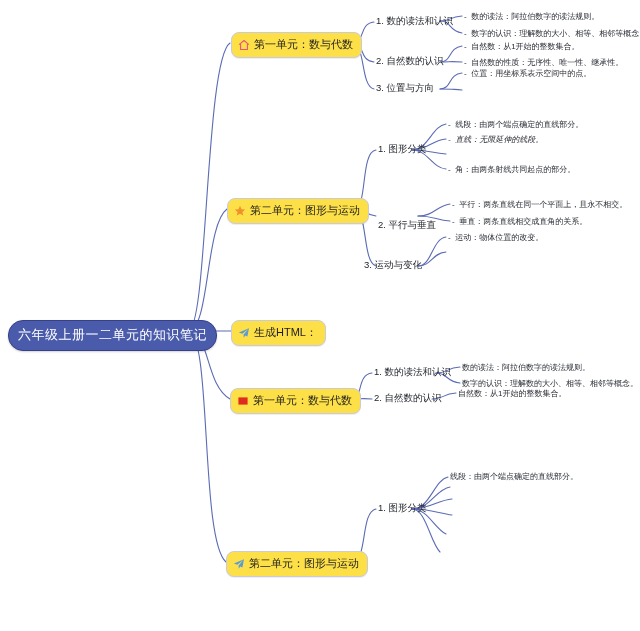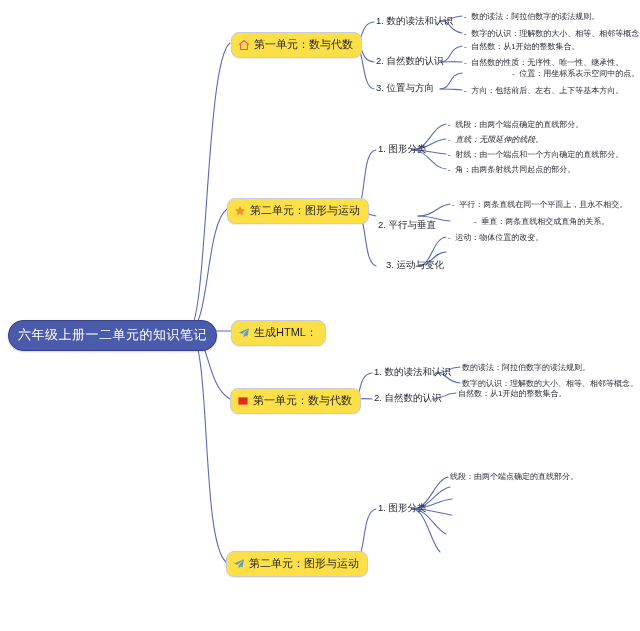--- a/index.html
+++ b/index.html
@@ -144,63 +144,57 @@
   <div class="node leaf dash" style="left:464px;top:41px;">
     <span>自然数：从1开始的整数集合。</span>
   </div>
   <div class="node leaf dash" style="left:464px;top:57px;">
     <span>自然数的性质：无序性、唯一性、继承性。</span>
   </div>
 
   <div class="node sub" style="left:374px;top:81px;">
     <span>3. 位置与方向</span>
   </div>
-  <div class="node leaf dash" style="left:464px;top:68px;margin-left:48px;">
+  <div class="node leaf dash" style="left:464px;top:68px;">
     <span>位置：用坐标系表示空间中的点。</span>
-  </div>
-  <div class="node leaf dash" style="left:464px;top:85px;">
-    <span>方向：包括前后、左右、上下等基本方向。</span>
   </div>
 
   <div class="node topic" style="left:227px;top:198px;">
     <span class="ic">
       <svg width="12" height="12" viewBox="0 0 12 12">
           <path d="M6 0.8 7.5 4.3l3.7.3-2.8 2.4.9 3.6L6 8.7 2.7 10.6l.9-3.6L0.8 4.6l3.7-.3z" fill="#f0922b"></path>
         </svg>
     </span>
     <span>第二单元：图形与运动</span>
   </div>
 
   <div class="node sub" style="left:376px;top:142px;">
     <span>1. 图形分类</span>
   </div>
   <div class="node leaf dash" style="left:448px;top:119px;">
     <span>线段：由两个端点确定的直线部分。</span>
   </div>
   <div class="node leaf dash" style="left:448px;top:134px;font-style:italic;">
     <span>直线：无限延伸的线段。</span>
   </div>
-  <div class="node leaf dash" style="left:448px;top:149px;">
-    <span>射线：由一个端点和一个方向确定的直线部分。</span>
-  </div>
   <div class="node leaf dash" style="left:448px;top:164px;">
     <span>角：由两条射线共同起点的部分。</span>
   </div>
 
   <div class="node sub" style="left:376px;top:218px;">
     <span>2. 平行与垂直</span>
   </div>
   <div class="node leaf dash" style="left:452px;top:199px;">
     <span>平行：两条直线在同一个平面上，且永不相交。</span>
   </div>
-  <div class="node leaf dash" style="left:452px;top:216px;margin-left:22px;">
+  <div class="node leaf dash" style="left:452px;top:216px;">
     <span>垂直：两条直线相交成直角的关系。</span>
   </div>
 
-  <div class="node sub" style="left:384px;top:258px;">
+  <div class="node sub" style="left:362px;top:258px;">
     <span>3. 运动与变化</span>
   </div>
   <div class="node leaf dash" style="left:448px;top:232px;">
     <span>运动：物体位置的改变。</span>
   </div>
 
   <div class="node topic" style="left:231px;top:320px;">
     <span class="ic">
       <svg width="12" height="12" viewBox="0 0 12 12">
           <path d="M11 1.2 0.9 5.6l3.4 1.2L10.4 2 5.6 7.6l.1 3.2 1.6-2.3 2.1 1z" fill="#5b9bd5"></path>

